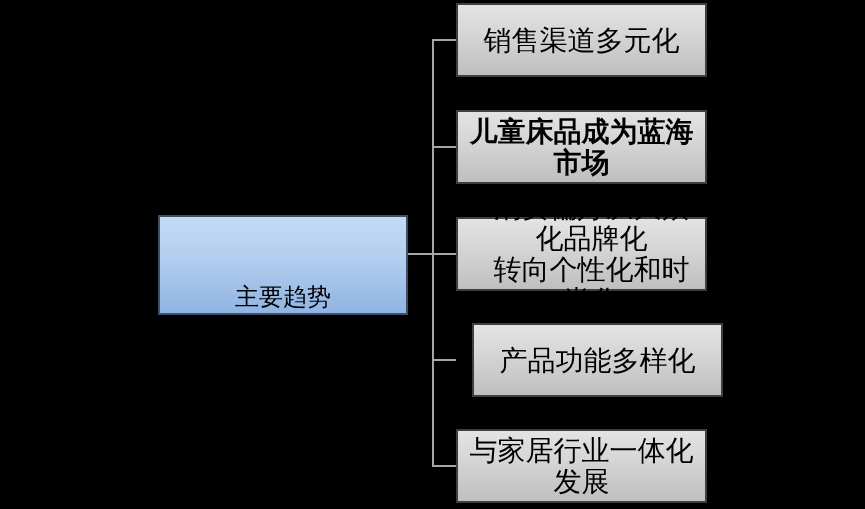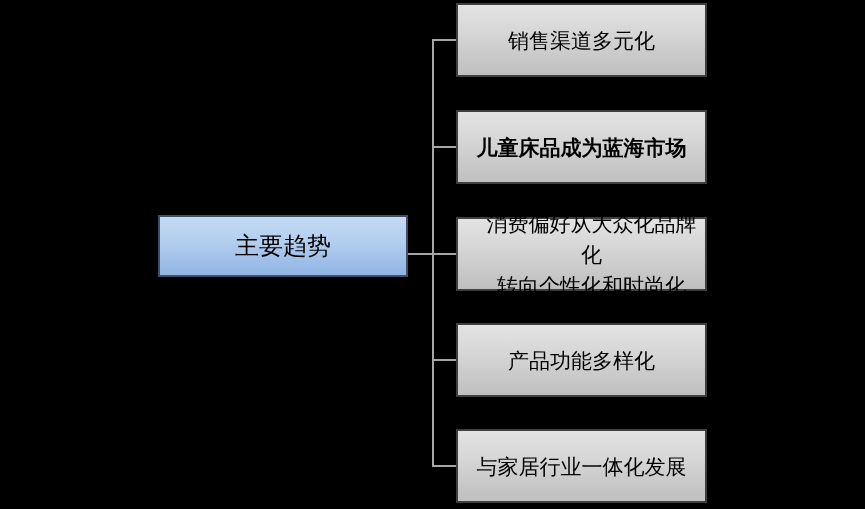--- a/index.html
+++ b/index.html
@@ -35,38 +35,39 @@
     display: flex;
     align-items: center;
     justify-content: center;
     text-align: center;
     color: #000000;
   }
   .root-node {
     left: 158px;
     top: 215px;
     width: 250px;
-    height: 62px;
+    height: 100px;
     background: linear-gradient(180deg, #c3dbf4 0%, #b2cdee 45%, #90b4e4 100%);
     border: 2px solid #3e4f66;
     font-size: 24px;
+    align-items: flex-end;
   }
   .branch-node {
     left: 456px;
     width: 251px;
     height: 74px;
     background: linear-gradient(180deg, #e3e3e3 0%, #d6d6d6 40%, #bfbfbf 100%);
     border: 2px solid #3f3f3f;
-    font-size: 21px;
+    font-size: 28px;
     line-height: 31px;
   }
   .bn1 { top: 3px; }
   .bn2 { top: 110px; font-weight: bold; }
   .bn3 { top: 217px; padding-left: 20px; }
-  .bn4 { top: 323px; }
+  .bn4 { top: 323px; margin-left: 16px; }
   .bn5 { top: 429px; }
   .node-label {
     white-space: pre-line;
     padding: 0 6px;
   }
 </style>
 </head>
 <body>
 
 <div class="stage">

